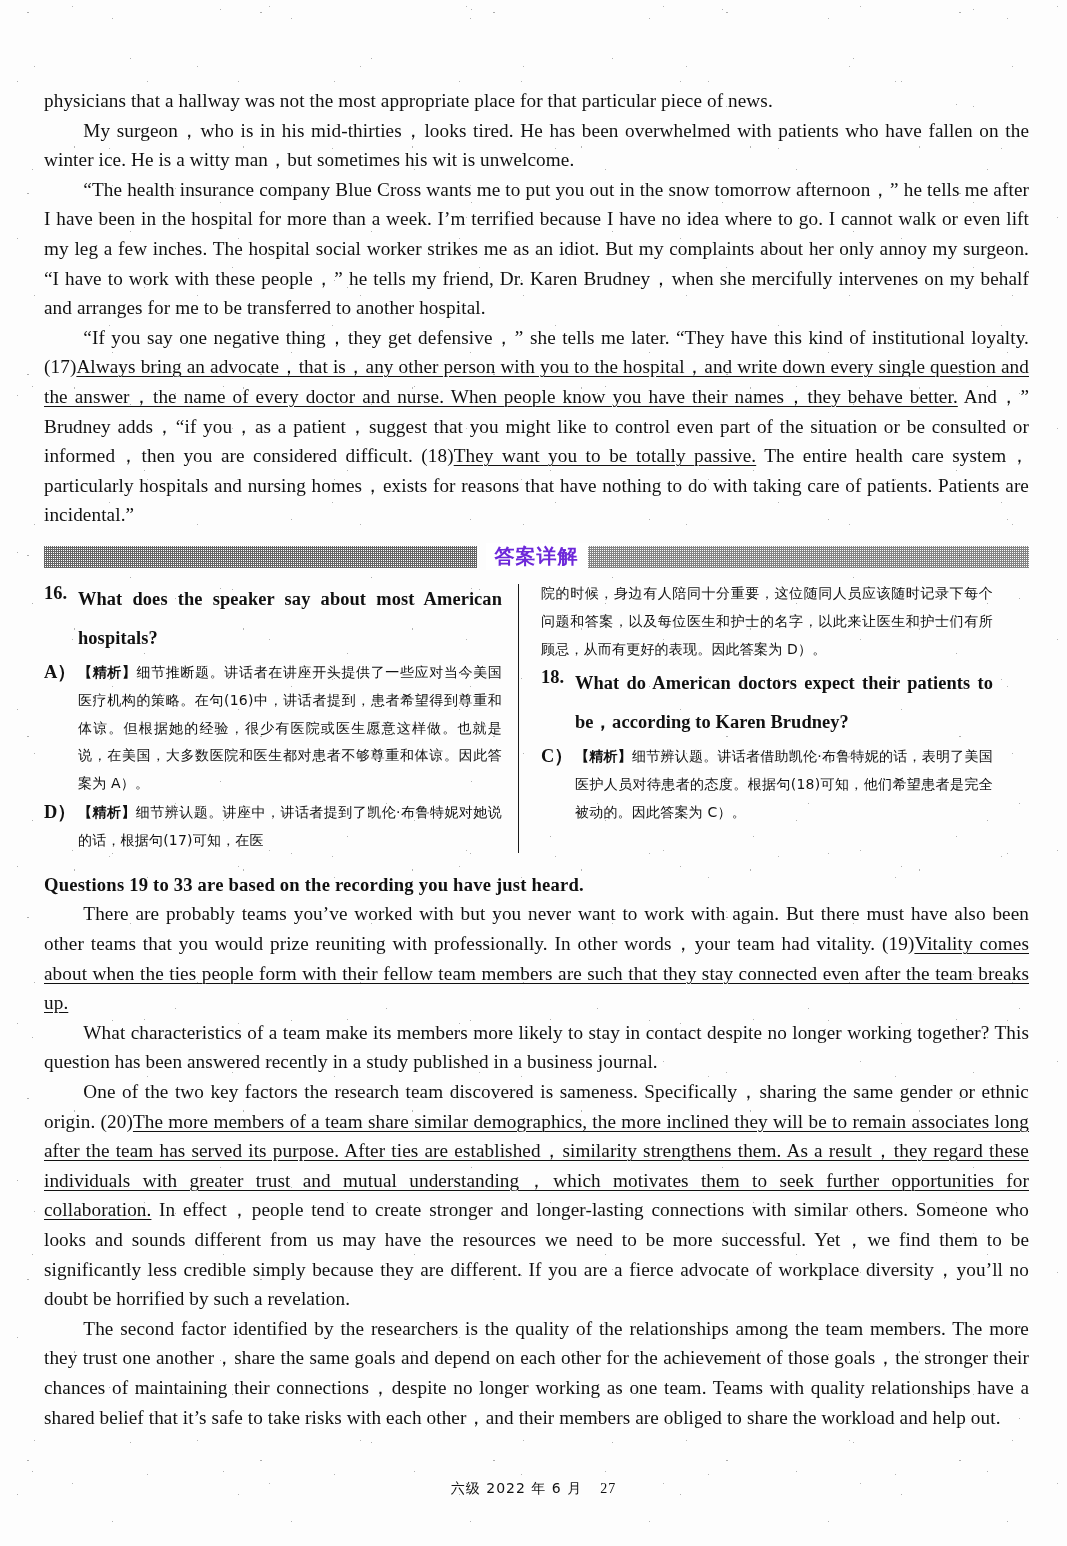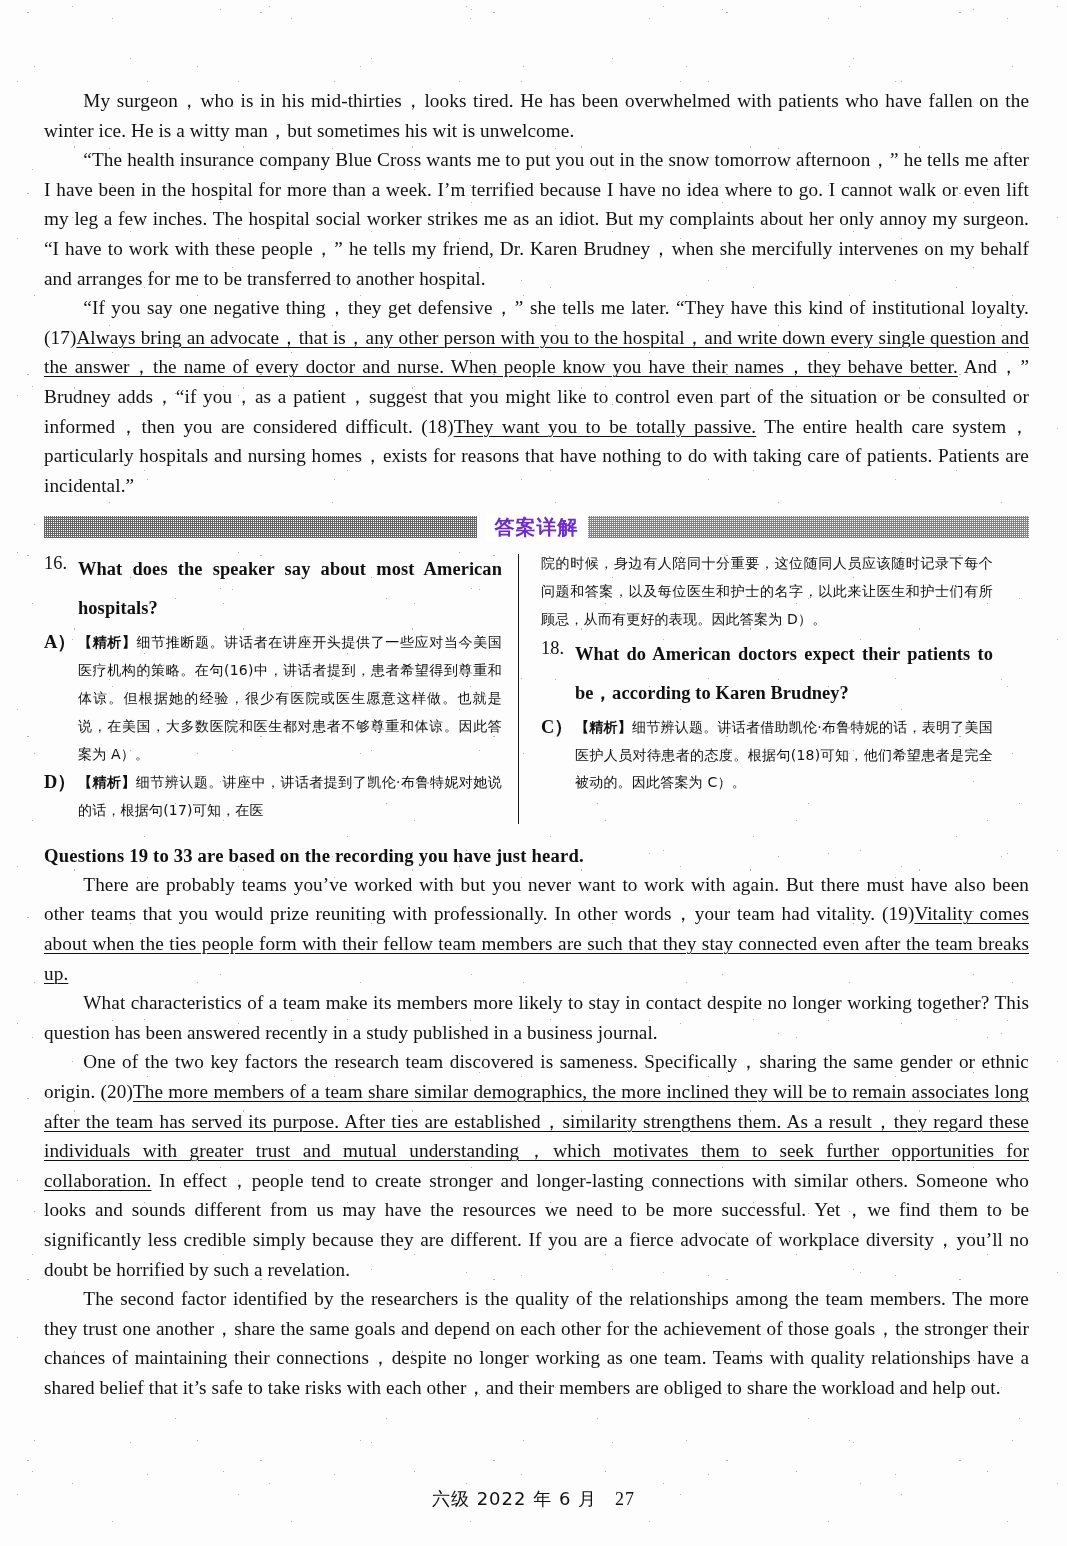--- a/index.html
+++ b/index.html
@@ -114,21 +114,21 @@
   }
   .qa-item { display: flex; margin-bottom: 1px; }
   .qa-item .marker {
     flex: 0 0 auto;
     min-width: 34px;
     font-size: 18.4px;
     line-height: 27.4px;
     font-weight: bold;
     white-space: nowrap;
   }
-  .qa-item .marker.qnum { font-weight: normal; }
+  .qa-item .marker.qnum { font-weight: bold; }
   .qa-item .body {
     flex: 1 1 auto;
     font-size: 18.4px;
     line-height: 39px;
     text-align: justify;
   }
   .qa-item .body.en { font-weight: bold; letter-spacing: 0.1px; }
   .qa-item .body.cn {
     font-family: "DejaVu Sans", "Liberation Sans", sans-serif;
     font-size: 14px;
@@ -143,37 +143,38 @@
     line-height: 28px;
     font-weight: bold;
     margin: 4px 0 0 0;
     letter-spacing: 0.2px;
   }
 
   
   .footer {
     position: absolute;
     left: 0; right: 0;
-    bottom: 35px;
+    bottom: 48px;
     text-align: center;
-    font-size: 18px;
+    font-size: 14px;
     letter-spacing: 1px;
     font-family: "DejaVu Sans", "Liberation Sans", sans-serif;
   }
   .footer .pg { margin-left: 18px; font-family: "Liberation Serif", serif; }
 </style>
 </head>
 <body>
 
 <div class="page">
   <div class="noise"></div>
 
   <div class="content">
 
     <div class="passage" id="passage-top">
+        <p class=""><span>physicians that a hallway was not the most appropriate place for that particular piece of news.</span></p>
         <p class="indent"><span>My surgeon，who is in his mid-thirties，looks tired. He has been overwhelmed with patients who have fallen on the winter ice. He is a witty man，but sometimes his wit is unwelcome.</span></p>
         <p class="indent"><span>“The health insurance company Blue Cross wants me to put you out in the snow tomorrow afternoon，” he tells me after I have been in the hospital for more than a week. I’m terrified because I have no idea where to go. I cannot walk or even lift my leg a few inches. The hospital social worker strikes me as an idiot. But my complaints about her only annoy my surgeon. “I have to work with these people，” he tells my friend, Dr. Karen Brudney，when she mercifully intervenes on my behalf and arranges for me to be transferred to another hospital.</span></p>
         <p class="indent"><span>“If you say one negative thing，they get defensive，” she tells me later. “They have this kind of institutional loyalty. (17)</span><span class="u">Always bring an advocate，that is，any other person with you to the hospital，and write down every single question and the answer，the name of every doctor and nurse. When people know you have their names，they behave better.</span><span> And，” Brudney adds，“if you，as a patient，suggest that you might like to control even part of the situation or be consulted or informed，then you are considered difficult. (18)</span><span class="u">They want you to be totally passive.</span><span> The entire health care system，particularly hospitals and nursing homes，exists for reasons that have nothing to do with taking care of patients. Patients are incidental.”</span></p>
       </div>
 
     <div class="banner">
       <div class="banner-tex left"></div>
       <div class="banner-tex right"></div>
       <div class="banner-title">答案详解</div>
     </div>

